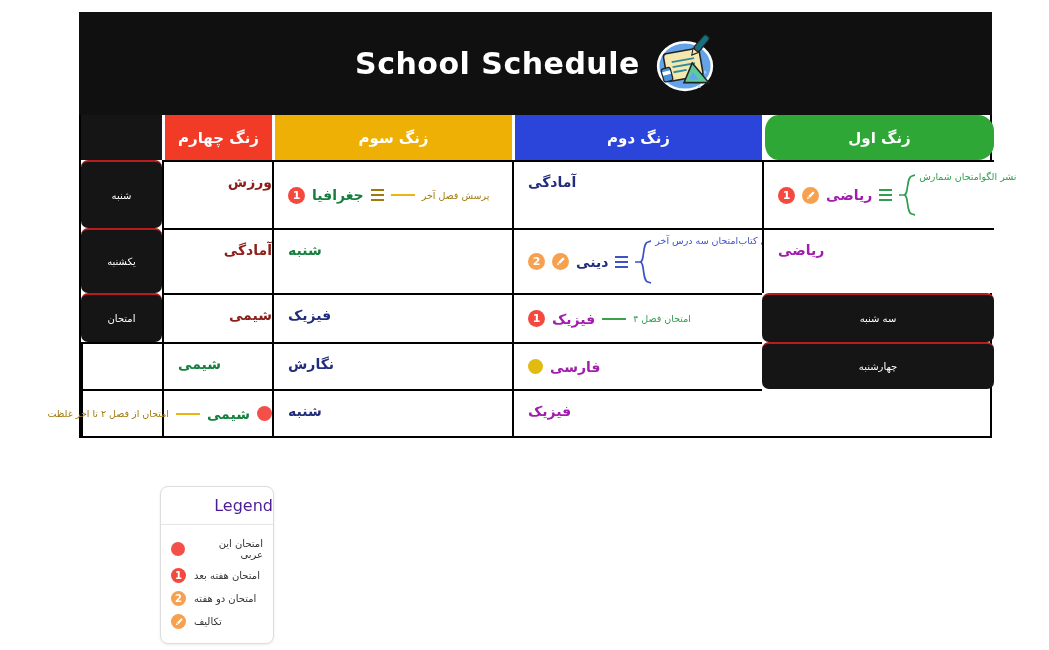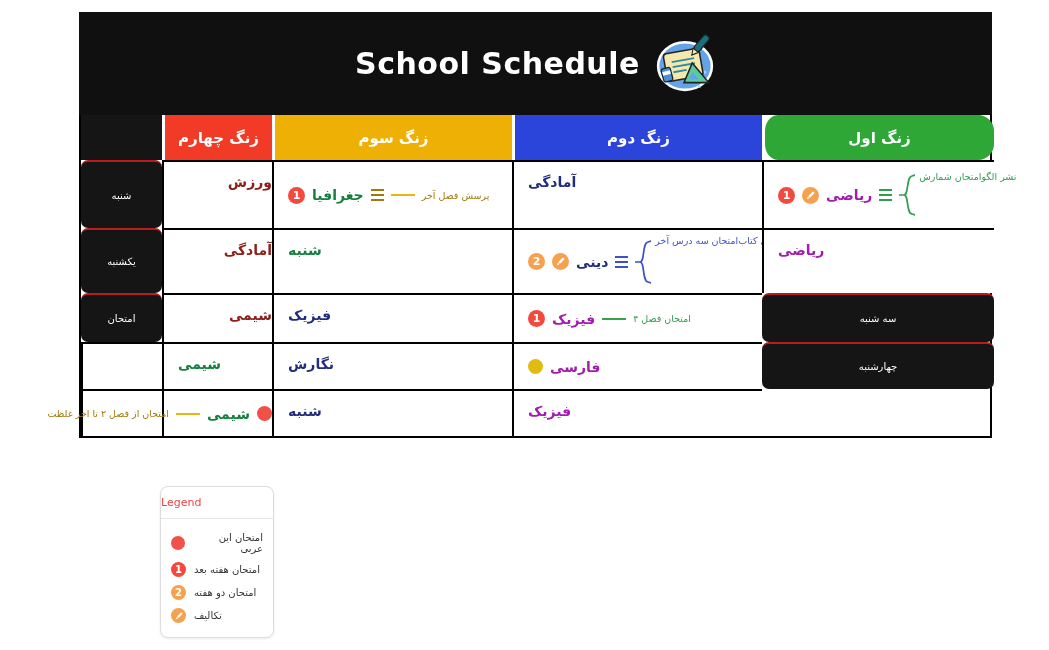--- a/index.html
+++ b/index.html
@@ -59,21 +59,21 @@
   .dash-green  { background:#3aa04a; }
 
   .bracewrap { display:flex; align-items:center; gap:4px; }
   .notes { display:flex; flex-direction:row; justify-content:space-between; height:48px; }
   .notes.tall { height:54px; }
 
   
   .legend { position:absolute; left:148px; top:486px; width:114px; background:#fff;
             border:1px solid #ddd; border-radius:8px; padding:9px 0 10px;
             box-shadow:0 1px 3px rgba(0,0,0,.08); }
-  .legend-title { text-align:left; font-size:11px; color:#ef4444; padding-bottom:9px; }
+  .legend-title { text-align:right; font-size:16px; color:#4c1d95; padding-bottom:9px; }
   .legend-div { border-top:1px solid #e6e6e6; margin-bottom:9px; }
   .legend-item { display:flex; align-items:center; gap:8px; padding:4px 10px; font-size:10px; color:#333; }
   .legend-item .badge { width:15px; height:15px; font-size:10px; }
   .legend-item .dot { width:14px; height:14px; }
 </style>
 </head>
 <body>
 
 <div class="page">
 

